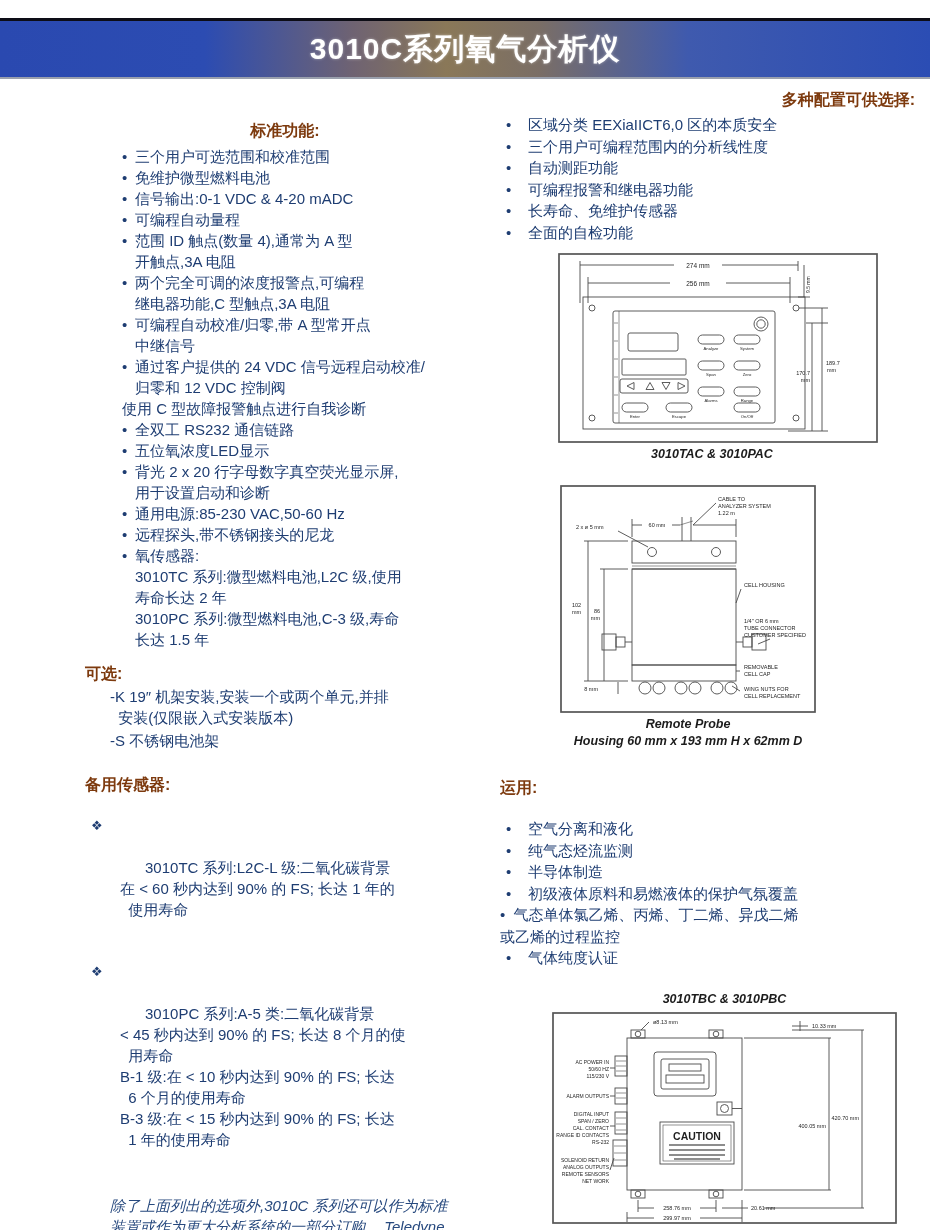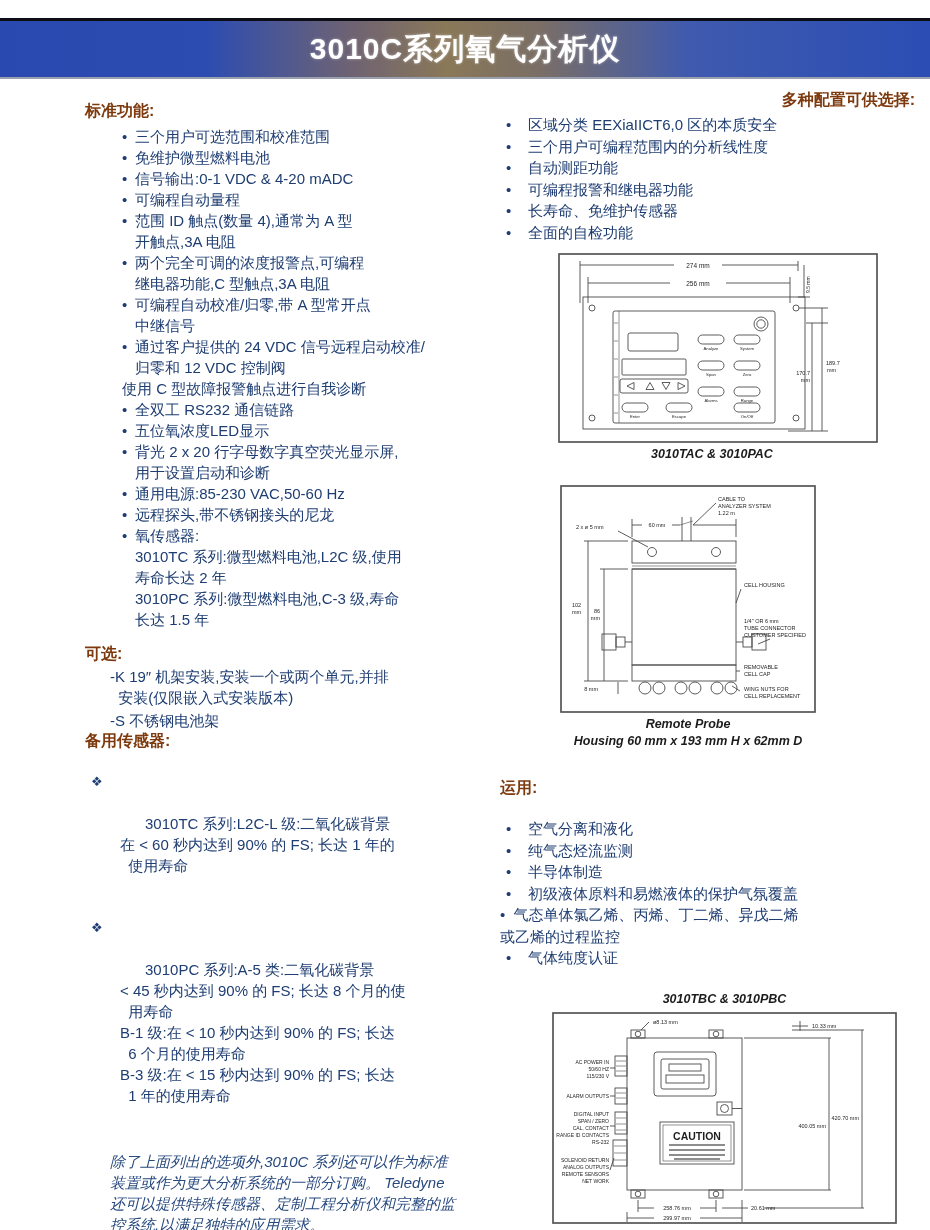--- a/index.html
+++ b/index.html
@@ -11,21 +11,21 @@
   .header-bar{height:56px;border-bottom:2px solid #9aa0ad;
       background:linear-gradient(90deg,#2a49b0 0%,#2c4cb2 22%,#6f6372 38%,#8a7858 48%,#7a6e66 58%,#3f5aae 74%,#2b4db4 100%);
       display:flex;align-items:center;justify-content:center;}
   .title{color:#ffffff;font-size:30px;font-weight:bold;letter-spacing:1px;margin:0;
          text-shadow:0 0 3px rgba(255,255,255,.45);}
   
   .col{position:absolute;top:63px;color:#1e3d72;font-size:15px;line-height:21px;}
   .col-left{left:85px;width:400px;}
   .col-right{left:500px;width:415px;}
   .sec-h{color:#7d3a0e;font-weight:bold;font-size:16px;line-height:20px;margin:0;}
-  .mt38{margin-top:38px;} .mt27{margin-top:27px;text-align:right;} .mt14{margin-top:14px;} .mt24{}
+  .mt38{margin-top:58px;text-align:center;} .mt27{margin-top:27px;text-align:right;} .mt14{margin-top:14px;} .mt24{margin-top:24px;}
   .list{margin-top:5px;}
   .li{position:relative;padding-left:50px;white-space:pre-wrap;}
   .li::before{content:"•";position:absolute;left:37px;}
   .note-indent{padding-left:37px;white-space:pre-wrap;}
   .text-indent{padding-left:50px;white-space:pre-wrap;}
   .opt{padding-left:25px;white-space:pre-wrap;margin-top:2px;}
   .spare{position:relative;padding-left:35px;white-space:pre-wrap;margin-top:20px;}
   .spmark{position:absolute;left:6px;top:0;font-size:13px;}
   .footnote{margin-top:24px;padding-left:25px;font-style:italic;white-space:pre-wrap;color:#27497e;}
   

